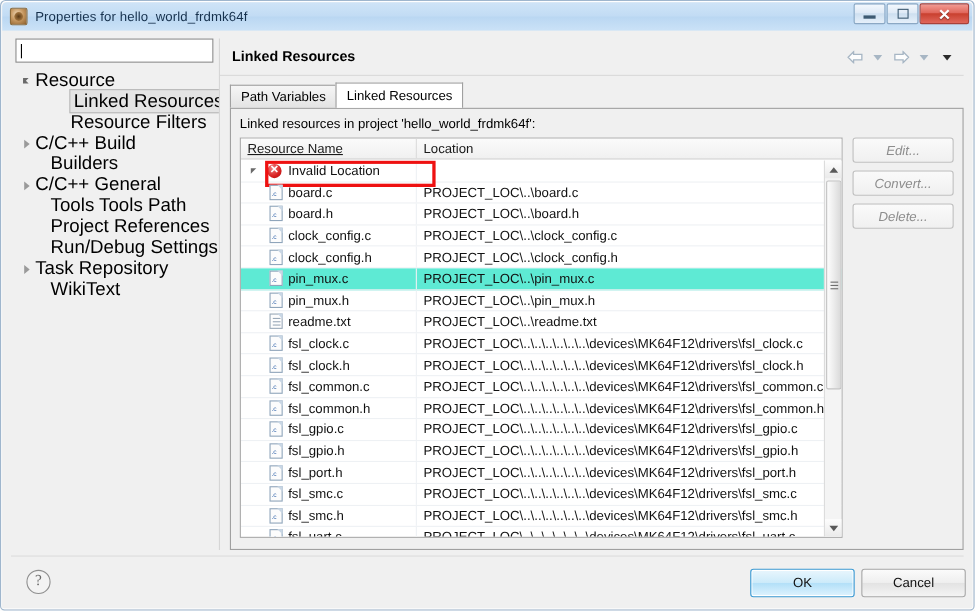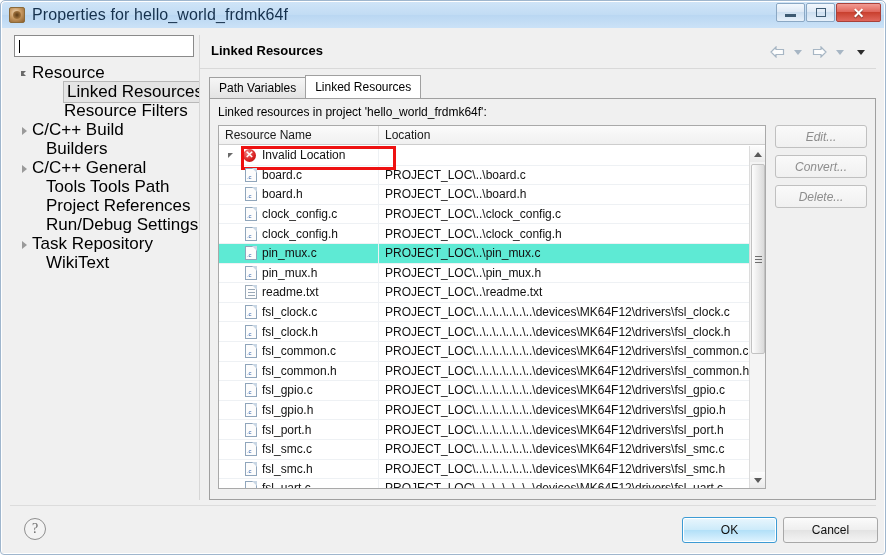--- a/index.html
+++ b/index.html
@@ -29,21 +29,21 @@
     width: 16px; height: 16px; margin-left: 7px; margin-right: 7px;
     background: radial-gradient(circle at 40% 35%, #f0d8b8 0%, #c89a63 45%, #8b5e2b 100%);
     border: 1px solid #8b6a3a; border-radius: 2px;
     position: relative; flex: 0 0 auto;
   }
   .titlebar-icon::after {
     content: ""; position: absolute; left: 3px; top: 3px; width: 8px; height: 8px;
     background: radial-gradient(circle, #5a3a16 0%, #a4763f 70%); border-radius: 50%;
   }
   .titlebar-text {
-    font-size: 16px; color: #16314d; letter-spacing: .1px; white-space: nowrap;
+    font-size: 12px; color: #16314d; letter-spacing: .1px; white-space: nowrap;
   }
   .winbtns { position: absolute; right: 3px; top: 1px; display: flex; gap: 0; }
   .wbtn {
     width: 29px; height: 19px; margin-left: 1px;
     border: 1px solid #8ba8c4; border-radius: 2px;
     background: linear-gradient(to bottom, #f3f8fd 0%, #dfeaf6 45%, #cddff0 50%, #e6f0fa 100%);
     display: flex; align-items: center; justify-content: center;
   }
   .wbtn.close {
     width: 45px;
@@ -164,21 +164,21 @@
   }
   .thead {
     display: flex; height: 19px;
     background: linear-gradient(to bottom, #fbfbfb 0%, #f0f0f0 100%);
     border-bottom: 1px solid #cdcdcd;
   }
   .th {
     font-size: 12px; color: #1a1a1a; display: flex; align-items: center; padding-left: 6px;
     border-right: 1px solid #dcdcdc; height: 100%;
   }
-  .th.c1 { width: 160px; }
+  .th.c1 { width: 160px; text-decoration: underline; }
   .th.c2 { flex: 1; border-right: none; }
   .tbody { position: absolute; left: 0; top: 20px; right: 0; bottom: 0; overflow: hidden; }
   .trow { display: flex; height: 19.6px; border-bottom: 1px solid #eef1f4; }
   .trow.hl { background: #5eead4; }
   .tc1 { width: 160px; display: flex; align-items: center; border-right: 1px solid #eef1f4; }
   .tc2 { flex: 1; display: flex; align-items: center; padding-left: 6px; font-size: 12px; color: #111; white-space: nowrap; overflow: hidden; }
   .twidget { width: 14px; height: 14px; position: relative; flex: 0 0 auto; margin-left: 6px; }
   .twidget.expanded::after {
     content: ""; position: absolute; left: 3px; top: 5px; width: 0; height: 0;
     border-top: 5px solid #6a6a6a; border-right: 5px solid transparent;

